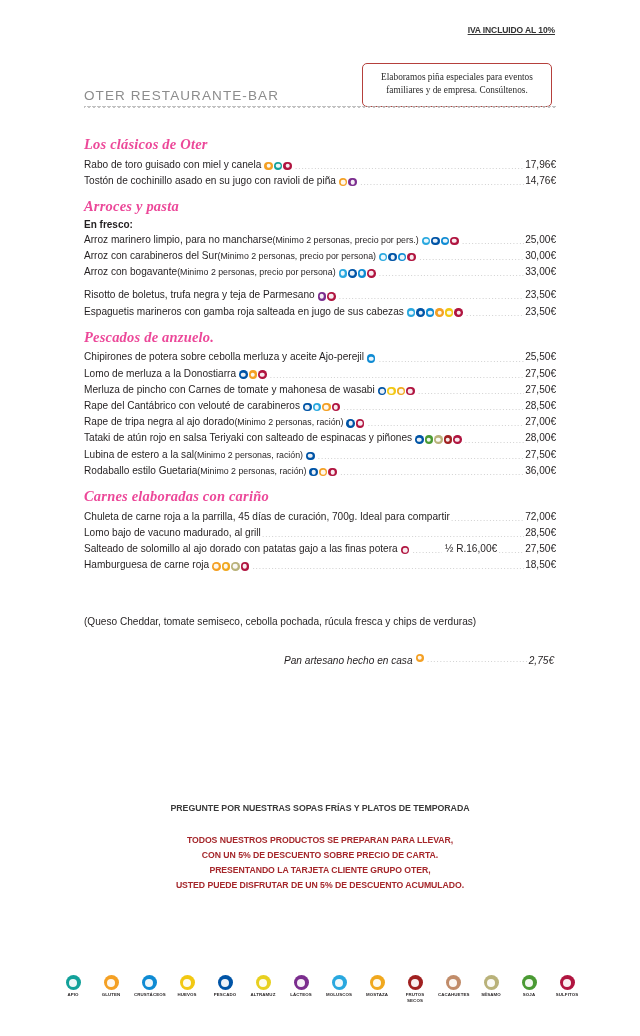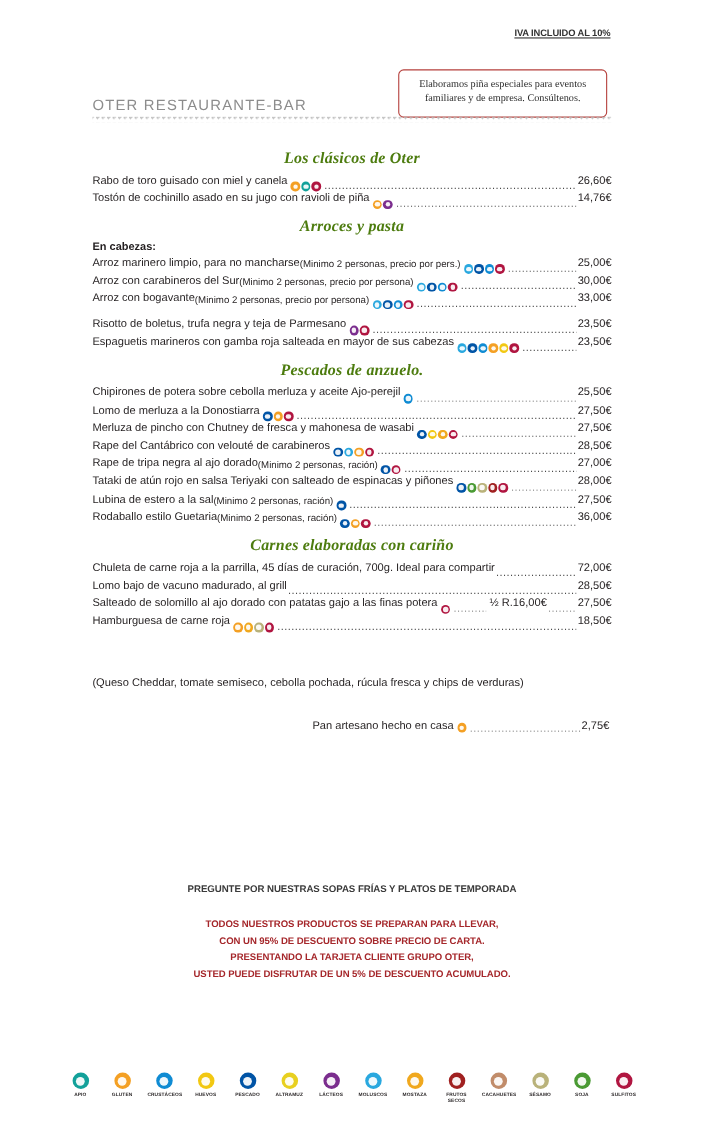--- a/index.html
+++ b/index.html
@@ -81,36 +81,35 @@
     top: 136px;
     left: 84px;
     width: 472px;
   }
   .section { margin-bottom: 9px; }
   .section-title {
     font-family: "Liberation Serif", serif;
     font-style: italic;
     font-weight: bold;
     font-size: 14.5px;
-    color: #4d7c0f;
+    color: #ec4899;
     letter-spacing: .2px;
     margin: 0 0 4px 0;
     line-height: 1.15;
-    text-align: center;
   }
   .subheading {
     font-size: 10px;
     font-weight: bold;
     color: #231f20;
     margin: 3px 0 2px 0;
   }
 
   .item {
     display: flex;
-    align-items: flex-end;
+    align-items: center;
     font-size: 10.1px;
     line-height: 16.2px;
     white-space: nowrap;
     color: #231f20;
   }
   .item .name { flex: 0 0 auto; }
   .item .small { font-size: 8.8px; }
   .item .icons {
     flex: 0 0 auto;
     display: inline-flex;
@@ -155,23 +154,24 @@
 
   
   .bread-row {
     display: flex;
     justify-content: flex-end;
     margin-top: 24px;
     padding-right: 2px;
   }
   .bread-inner {
     display: flex;
-    align-items: center;
+    align-items: flex-start;
     width: 270px;
     font-size: 10.1px;
+    font-style: italic;
   }
 
   
   .ic {
     display: inline-block;
     width: 8.5px;
     height: 8.5px;
     border-radius: 50%;
     position: relative;
     flex: 0 0 auto;
@@ -274,35 +274,35 @@
       <div class="section">
         <div class="section-title">Los clásicos de Oter</div>
         <div class="item">
           <span class="name">Rabo de toro guisado con miel y canela</span>
           <span class="icons">
             <span class="ic" style="background: rgb(244, 160, 36);"></span>
             <span class="ic" style="background: rgb(18, 161, 154);"></span>
             <span class="ic" style="background: rgb(176, 21, 64);"></span>
           </span>
           <span class="leader"></span>
-          <span class="price">26,60€</span>
+          <span class="price">17,96€</span>
         </div>
         <div class="item">
           <span class="name">Tostón de cochinillo asado en su jugo con ravioli de piña</span>
           <span class="icons">
             <span class="ic" style="background: rgb(244, 160, 36);"></span>
             <span class="ic" style="background: rgb(123, 45, 142);"></span>
           </span>
           <span class="leader"></span>
           <span class="price">14,76€</span>
         </div>
       </div>
       <div class="section">
         <div class="section-title">Arroces y pasta</div>
-        <div class="subheading">En cabezas:</div>
+        <div class="subheading">En fresco:</div>
         <div class="item">
           <span class="name">Arroz marinero limpio, para no mancharse</span>
           <span class="small"> (Minimo 2 personas, precio por pers.)</span>
           <span class="icons">
             <span class="ic" style="background: rgb(41, 168, 223);"></span>
             <span class="ic" style="background: rgb(0, 84, 166);"></span>
             <span class="ic" style="background: rgb(15, 139, 211);"></span>
             <span class="ic" style="background: rgb(176, 21, 64);"></span>
           </span>
           <span class="leader"></span>
@@ -336,21 +336,21 @@
         <div class="item">
           <span class="name">Risotto de boletus, trufa negra y teja de Parmesano</span>
           <span class="icons">
             <span class="ic" style="background: rgb(123, 45, 142);"></span>
             <span class="ic" style="background: rgb(176, 21, 64);"></span>
           </span>
           <span class="leader"></span>
           <span class="price">23,50€</span>
         </div>
         <div class="item">
-          <span class="name">Espaguetis marineros con gamba roja salteada en mayor de sus cabezas</span>
+          <span class="name">Espaguetis marineros con gamba roja salteada en jugo de sus cabezas</span>
           <span class="icons">
             <span class="ic" style="background: rgb(41, 168, 223);"></span>
             <span class="ic" style="background: rgb(0, 84, 166);"></span>
             <span class="ic" style="background: rgb(15, 139, 211);"></span>
             <span class="ic" style="background: rgb(244, 160, 36);"></span>
             <span class="ic" style="background: rgb(242, 200, 18);"></span>
             <span class="ic" style="background: rgb(176, 21, 64);"></span>
           </span>
           <span class="leader"></span>
           <span class="price">23,50€</span>
@@ -370,21 +370,21 @@
           <span class="name">Lomo de merluza a la Donostiarra</span>
           <span class="icons">
             <span class="ic" style="background: rgb(0, 84, 166);"></span>
             <span class="ic" style="background: rgb(244, 160, 36);"></span>
             <span class="ic" style="background: rgb(176, 21, 64);"></span>
           </span>
           <span class="leader"></span>
           <span class="price">27,50€</span>
         </div>
         <div class="item">
-          <span class="name">Merluza de pincho con Chutney de fresca y mahonesa de wasabi</span>
+          <span class="name">Merluza de pincho con Carnes de tomate y mahonesa de wasabi</span>
           <span class="icons">
             <span class="ic" style="background: rgb(0, 84, 166);"></span>
             <span class="ic" style="background: rgb(242, 200, 18);"></span>
             <span class="ic" style="background: rgb(240, 168, 30);"></span>
             <span class="ic" style="background: rgb(176, 21, 64);"></span>
           </span>
           <span class="leader"></span>
           <span class="price">27,50€</span>
         </div>
         <div class="item">
@@ -484,21 +484,21 @@
           </span>
           <span class="leader"></span>
           <span class="price">2,75€</span>
         </div>
       </div>
     </div>
 
   <div class="footer-note1">PREGUNTE POR NUESTRAS SOPAS FRÍAS Y PLATOS DE TEMPORADA</div>
   <div class="footer-note2">
       <div>TODOS NUESTROS PRODUCTOS SE PREPARAN PARA LLEVAR,</div>
-      <div>CON UN 95% DE DESCUENTO SOBRE PRECIO DE CARTA.</div>
+      <div>CON UN 5% DE DESCUENTO SOBRE PRECIO DE CARTA.</div>
       <div>PRESENTANDO LA TARJETA CLIENTE GRUPO OTER,</div>
       <div>USTED PUEDE DISFRUTAR DE UN 5% DE DESCUENTO ACUMULADO.</div>
     </div>
 
   <div class="legend">
       <div class="legend-item">
         <div class="legend-badge" style="background: rgb(18, 161, 154);"></div>
         <div class="legend-label">APIO</div>
       </div>
       <div class="legend-item">

